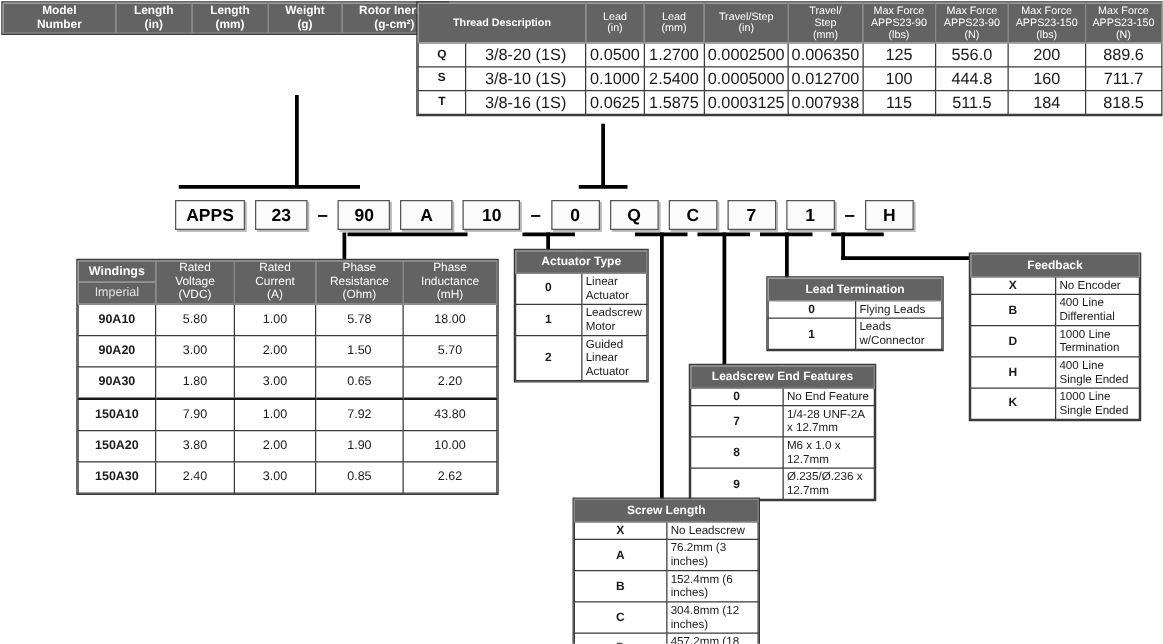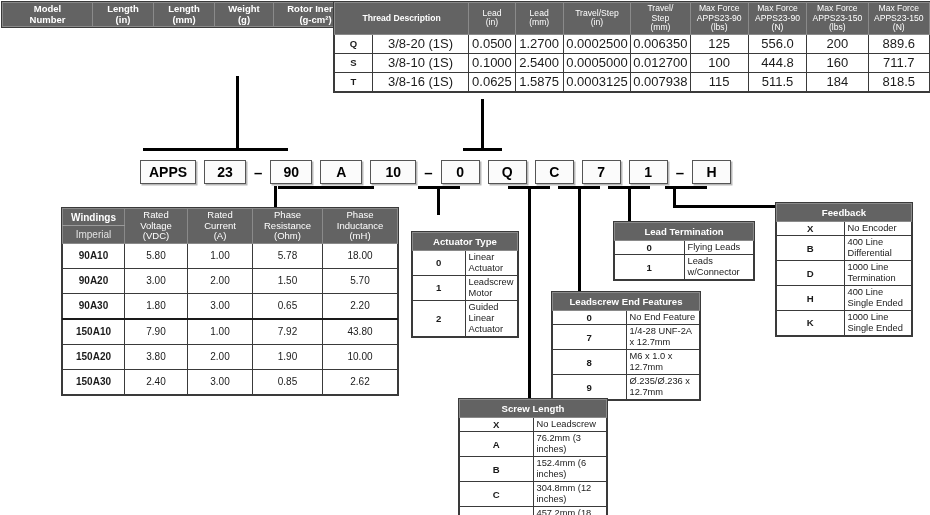--- a/index.html
+++ b/index.html
@@ -106,21 +106,21 @@
     line-height: 1.18;
   }
   table.opt td.k {
     width: 15px;
     text-align: center;
     font-weight: bold;
     font-size: 9.6px;
   }
   table.opt td.v { text-align: left; }
 
-  #actuator-table { left: 412px; top: 232px; width: 106px; }
+  #actuator-table { left: 412px; top: 200px; width: 106px; }
   #leadterm-table { left: 614px; top: 222px; width: 140px; }
   #feedback-table { left: 776px; top: 203px; width: 136px; }
   #endfeat-table  { left: 552px; top: 292px; width: 148px; }
   #screwlen-table { left: 459px; top: 399px; width: 148px; }
 </style>
 </head>
 <body>
 
 <table class="t abs" id="model-table">
   <thead>

